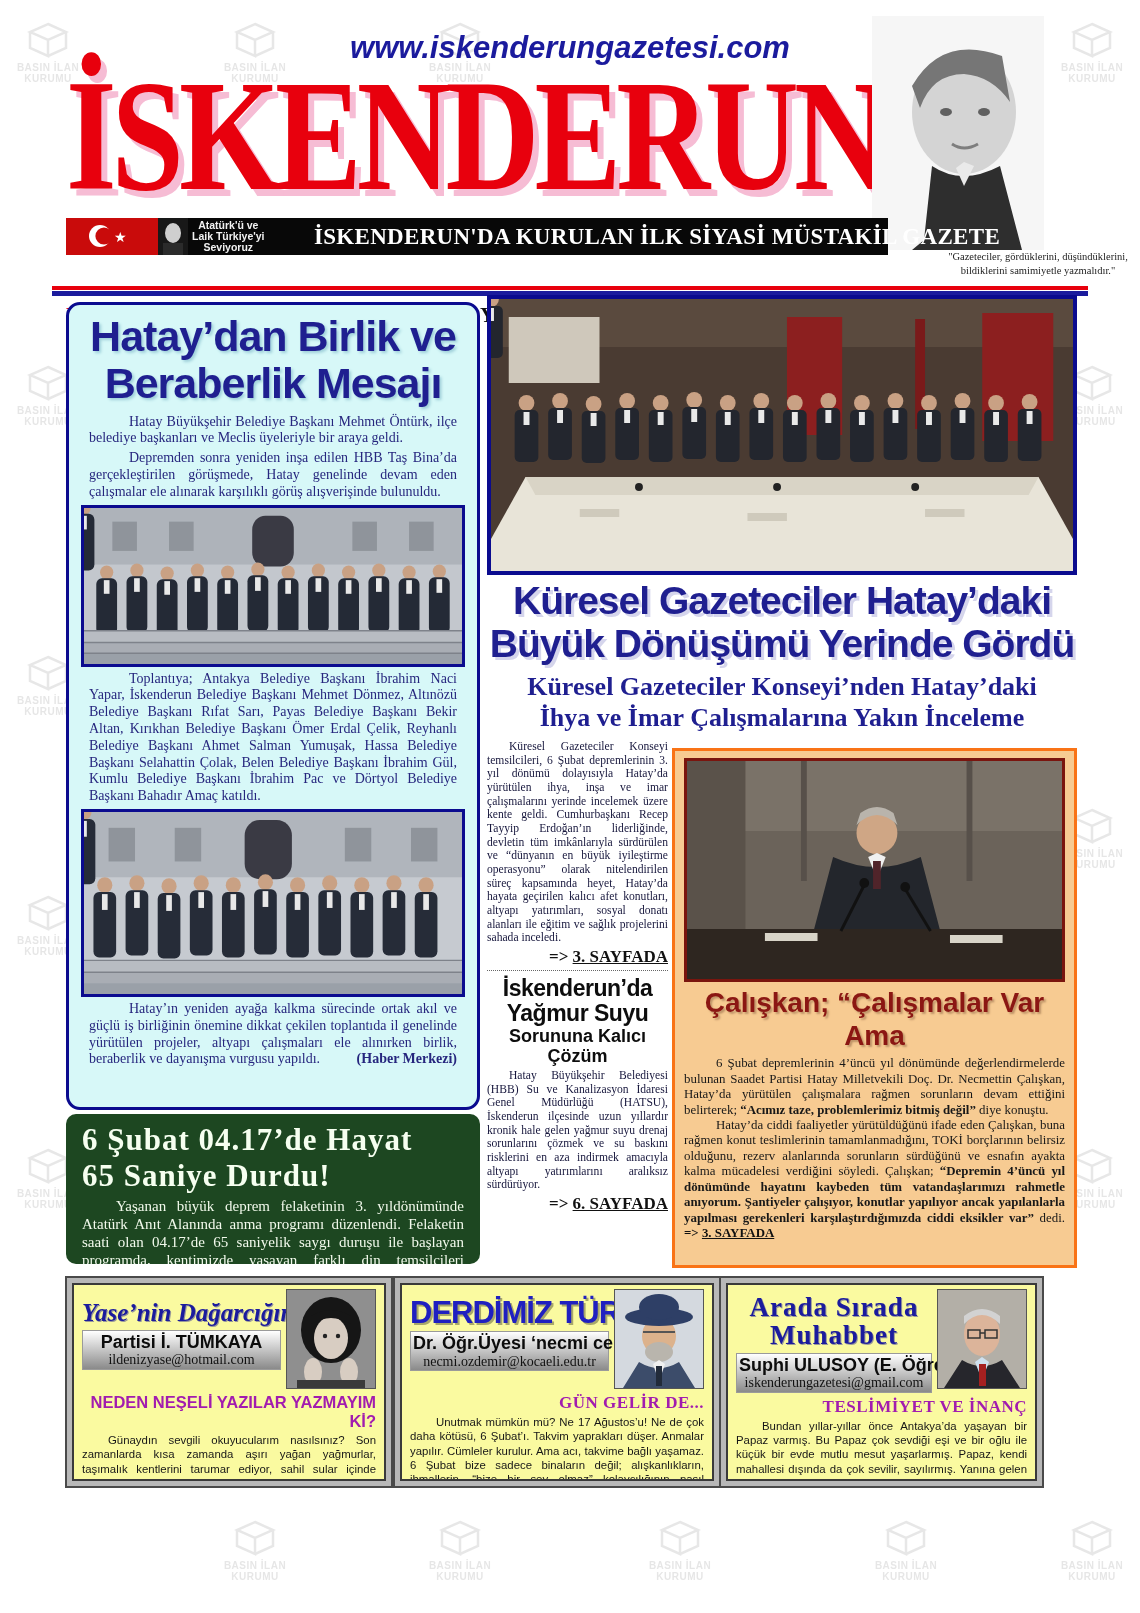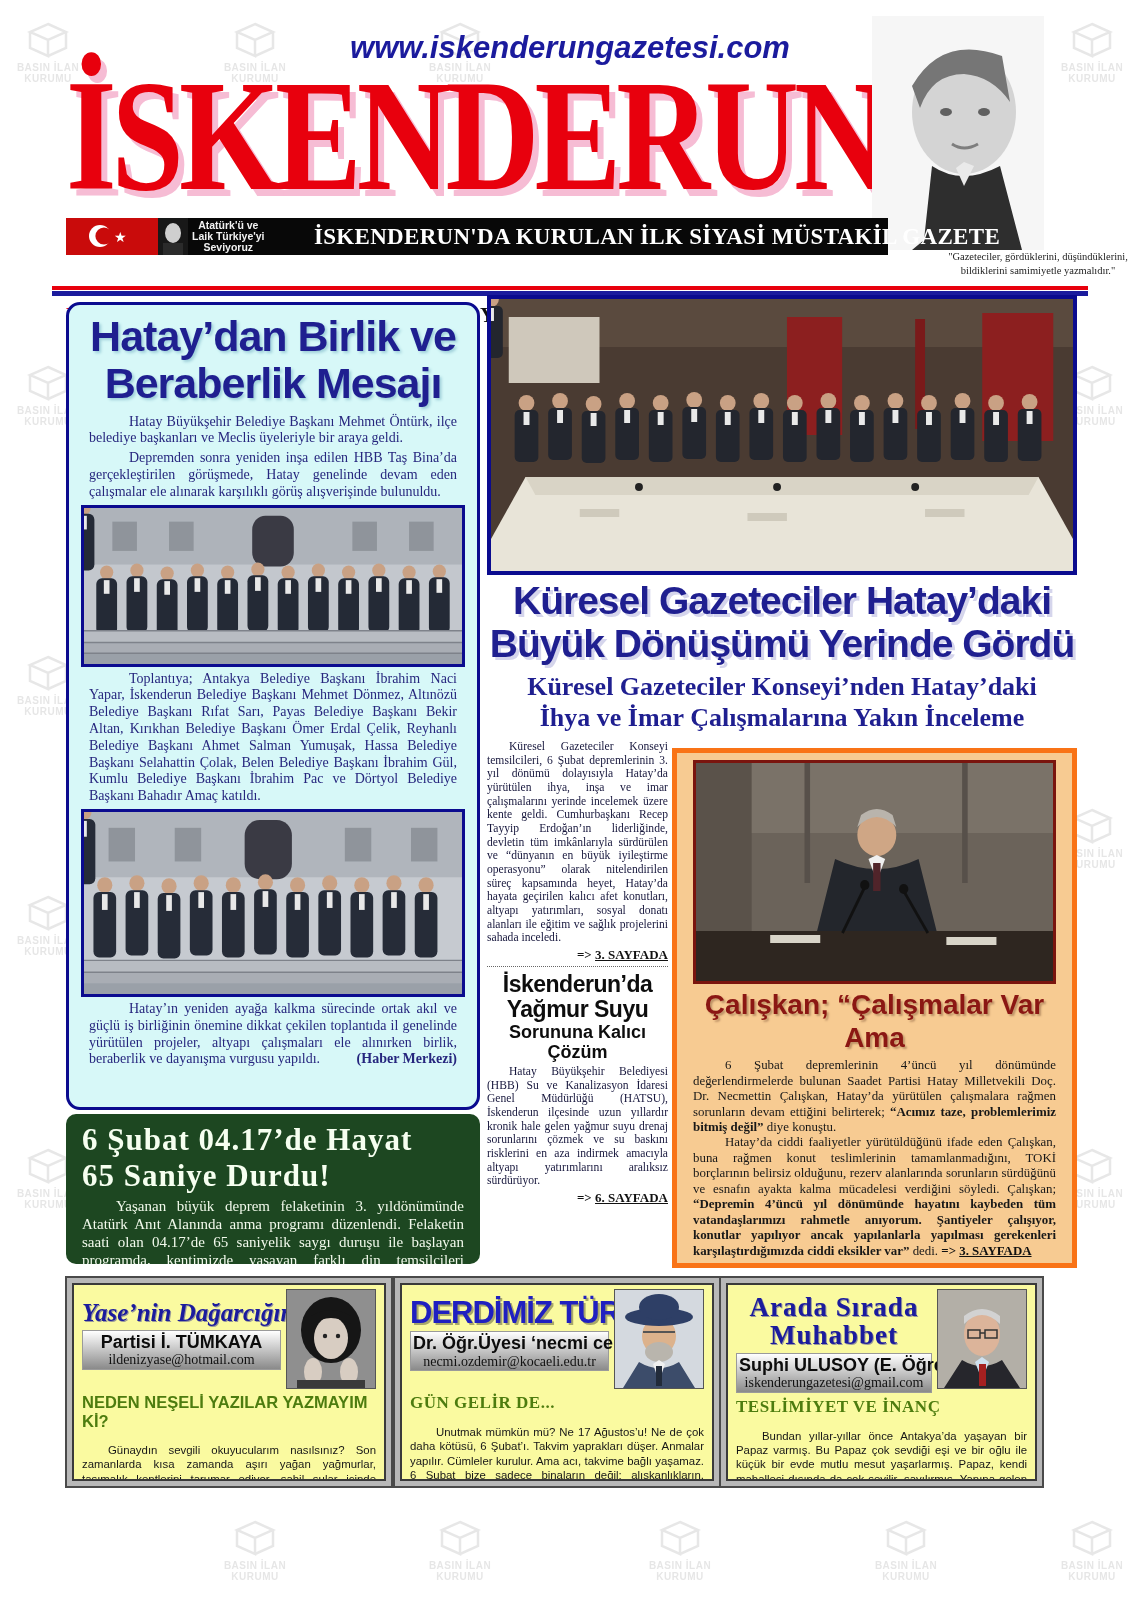--- a/index.html
+++ b/index.html
@@ -57,31 +57,31 @@
   
   .top-photo{position:absolute;left:487px;top:295px;width:590px;height:280px;
       border:4px solid #0b0b8f;box-sizing:border-box;}
   .global-head{position:absolute;left:487px;top:580px;width:590px;text-align:center;
       font-family:"Liberation Sans",sans-serif;font-weight:bold;font-size:39px;line-height:1.1;
       color:#1f1f90;letter-spacing:-1px;text-shadow:3px 3px 0 #d5d5ec;}
   .global-subhead{position:absolute;left:487px;top:672px;width:590px;text-align:center;
       font-weight:bold;font-size:26px;line-height:1.18;color:#1f1f90;}
   .narrow-col{position:absolute;left:487px;top:740px;width:181px;color:#16163c;}
   .narrow-col p{margin:0;font-size:11.6px;line-height:1.18;text-align:justify;text-indent:22px;}
-  .cont-link{display:block;text-align:right;font-weight:bold;font-size:13px;color:#111;
+  .cont-link{display:block;text-align:right;font-weight:bold;font-size:17px;color:#111;
       text-decoration:none;margin:2px 0;}
   .cont-link b{text-decoration:underline;}
   .dotted{border-top:1px dotted #666;margin:3px 0 5px;}
   .rain-h1{text-align:center;font-family:"Liberation Sans",sans-serif;font-weight:bold;
       font-size:23px;line-height:1.08;color:#0d0d0d;letter-spacing:-.5px;margin:0;}
   .rain-h2{text-align:center;font-family:"Liberation Sans",sans-serif;font-weight:bold;
       font-size:18px;line-height:1.15;color:#0d0d0d;margin:0 0 2px;}
   
   .cal-box{position:absolute;left:672px;top:748px;width:405px;height:520px;box-sizing:border-box;
-      background:#f7cb92;border:5px solid #f97316;padding:7px 16px;overflow:hidden;color:#181818;}
+      background:#f7cb92;border:3px solid #f97316;padding:7px 9px;overflow:hidden;color:#181818;}
   .cal-photo{width:100%;height:224px;border:3px solid #7a150e;box-sizing:border-box;}
   .cal-box h2{margin:4px 0 4px;text-align:center;font-family:"Liberation Sans",sans-serif;
       font-weight:bold;font-size:28px;line-height:1.18;color:#8b1713;
       text-shadow:2px 2px 2px #bf9468;}
   .cal-box p{margin:0;font-size:12.9px;line-height:1.2;text-align:justify;text-indent:32px;}
   .cal-cont{font-weight:bold;color:#111;text-decoration:none;}
   .cal-cont b{text-decoration:underline;}
   
   .col-box{position:absolute;top:1283px;height:198px;box-sizing:border-box;background:#fafaa0;
       border:2px solid #3a3a3a;box-shadow:0 0 0 5px #b8b8b8,0 0 0 7px #4a4a4a;
@@ -94,21 +94,21 @@
   .col-name{font-family:"Liberation Sans",sans-serif;font-weight:bold;font-size:18px;
       line-height:1.15;color:#0c0c0c;white-space:nowrap;}
   .col-mail{font-size:14px;color:#111;text-decoration:none;display:block;line-height:1.1;}
   .t-script{font-style:italic;font-weight:bold;font-size:25px;line-height:1.1;color:#1b1b9d;
       white-space:nowrap;text-align:center;margin-top:10px;text-shadow:1px 1px 0 #999;}
   .t-caps{font-family:"Liberation Sans",sans-serif;font-weight:bold;font-size:31px;line-height:1.0;
       color:#2020c0;white-space:nowrap;text-align:center;margin-top:8px;letter-spacing:-1px;
       text-shadow:2px 2px 0 #a8a86a;}
   .t-serif{font-weight:bold;font-size:27px;line-height:1.05;color:#1b1b9d;text-align:center;
       margin-top:4px;letter-spacing:1px;text-shadow:1px 1px 0 #999;}
-  .col-head{text-align:left;font-weight:bold;margin:4px 0 12px;color:#4d7c0f;}
+  .col-head{text-align:right;font-weight:bold;margin:4px 0 2px;color:#a21caf;}
   .ch-sans{font-family:"Liberation Sans",sans-serif;font-size:16.5px;}
   .ch-serif{font-size:17px;letter-spacing:.5px;}
   .col-body{font-family:"Liberation Sans",sans-serif;font-size:11.4px;line-height:1.25;
       text-align:justify;text-indent:26px;color:#161616;margin:0;}
   .b1{left:72px;width:314px;}
   .b2{left:400px;width:314px;}
   .b3{left:726px;width:311px;}
 </style>
 </head>
 <body>

